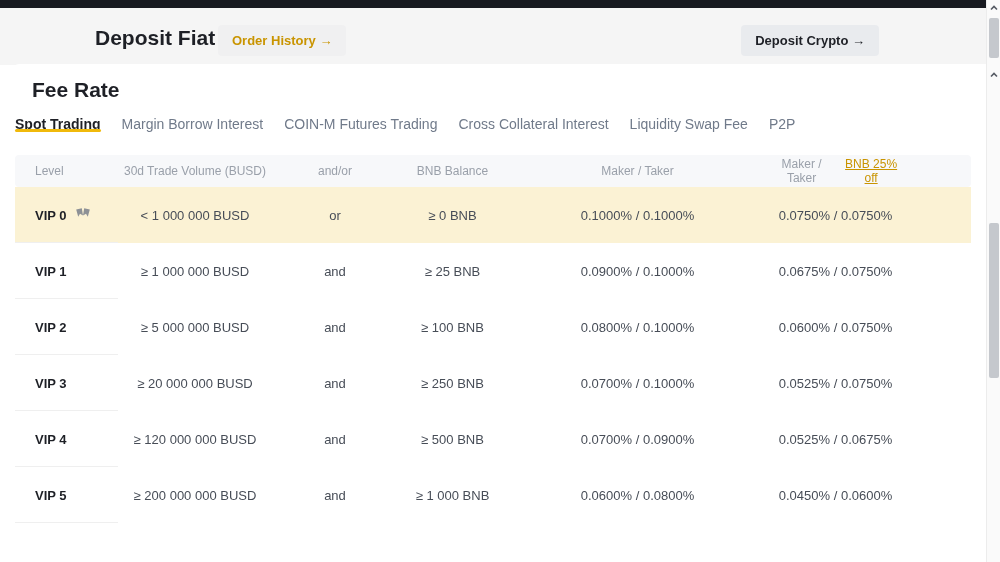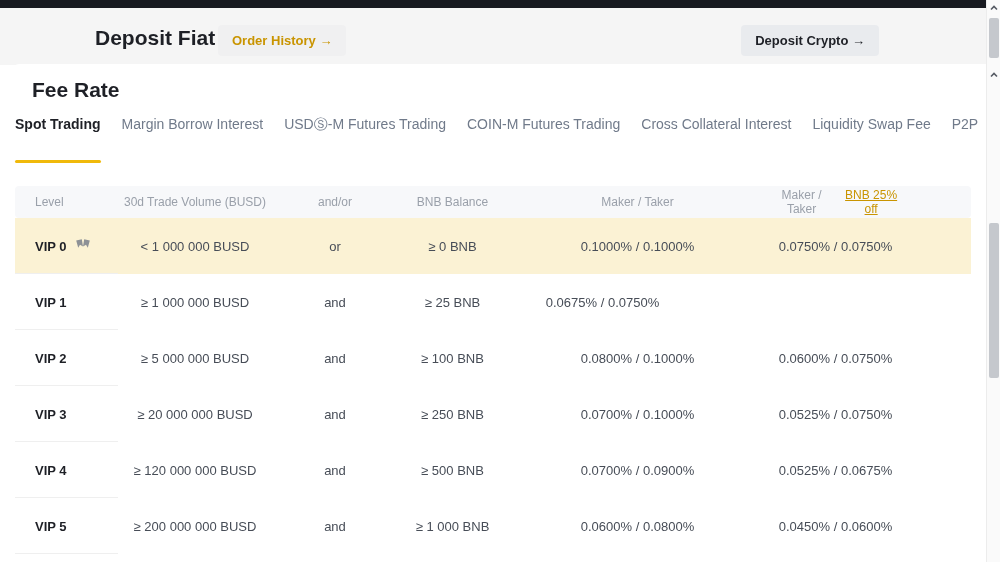--- a/index.html
+++ b/index.html
@@ -15,21 +15,21 @@
     padding:0 14px; cursor:pointer; display:flex; align-items:center;text-align:right; }
   .btn-order-history { left:218px; background:#f0f0f1; color:#c99400; }
   .btn-deposit-crypto { right:107px; background:#e9ebee; color:#1e2026; }
 
   .card { position:absolute; left:8px; top:64px; width:978px; height:498px;
     background:#ffffff; border-radius:12px 0 0 0; }
 
   .fee-rate-title { margin:14px 0 0 24px; font-size:21px; font-weight:bold; color:#1e2026; }
 
   .tabs { display:flex; gap:21px; margin:14px 0 0 7px; }
-  .tab { font-size:14px; font-weight:500; color:#707a8a; padding-bottom:29px;
+  .tab { font-size:14px; font-weight:500; color:#707a8a; padding-bottom:0;
     position:relative; cursor:pointer; white-space:nowrap; }
   .tab.active { color:#1e2026; font-weight:bold; }
   .tab.active::after { content:''; position:absolute; left:0; bottom:0; width:100%;
     height:3px; background:#f0b90b; border-radius:2px; }
 
   .fee-table { margin:23px 0 0 7px; width:956px; }
   .thead { display:grid; grid-template-columns:105px 150px 130px 105px 265px 1fr;
     height:32px; align-items:center; background:#f7f8fa; border-radius:4px; }
   .thead .hcell { font-size:12px; color:#9aa0aa; text-align:center; }
   .thead .hcell:first-child { text-align:left; padding-left:20px; }
@@ -67,21 +67,20 @@
   <button class="btn btn-order-history">Order History →</button>
   <button class="btn btn-deposit-crypto">Deposit Crypto →</button>
 </div>
 
 <div class="card">
   <div class="fee-rate-title">Fee Rate</div>
 
   <div class="tabs">
     <div class="tab active">Spot Trading</div>
     <div class="tab">Margin Borrow Interest</div>
-    <div class="tab">USDⓈ-M Futures Trading</div>
     <div class="tab">COIN-M Futures Trading</div>
     <div class="tab">Cross Collateral Interest</div>
     <div class="tab">Liquidity Swap Fee</div>
     <div class="tab">P2P</div>
   </div>
 
   <div class="fee-table">
     <div class="thead">
       <div class="hcell">Level</div>
       <div class="hcell">30d Trade Volume (BUSD)</div>
@@ -111,20 +110,21 @@
       <div class="cell last">0.0750% / 0.0750%</div>
     </div>
 
     <div class="trow">
       <div class="cell level">
           <span>VIP 1</span>
         </div>
       <div class="cell">≥ 1 000 000 BUSD</div>
       <div class="cell">and</div>
       <div class="cell">≥ 25 BNB</div>
+      <div class="cell">0.0900% / 0.1000%</div>
       <div class="cell last">0.0675% / 0.0750%</div>
     </div>
 
     <div class="trow">
       <div class="cell level">
           <span>VIP 2</span>
         </div>
       <div class="cell">≥ 5 000 000 BUSD</div>
       <div class="cell">and</div>
       <div class="cell">≥ 100 BNB</div>

